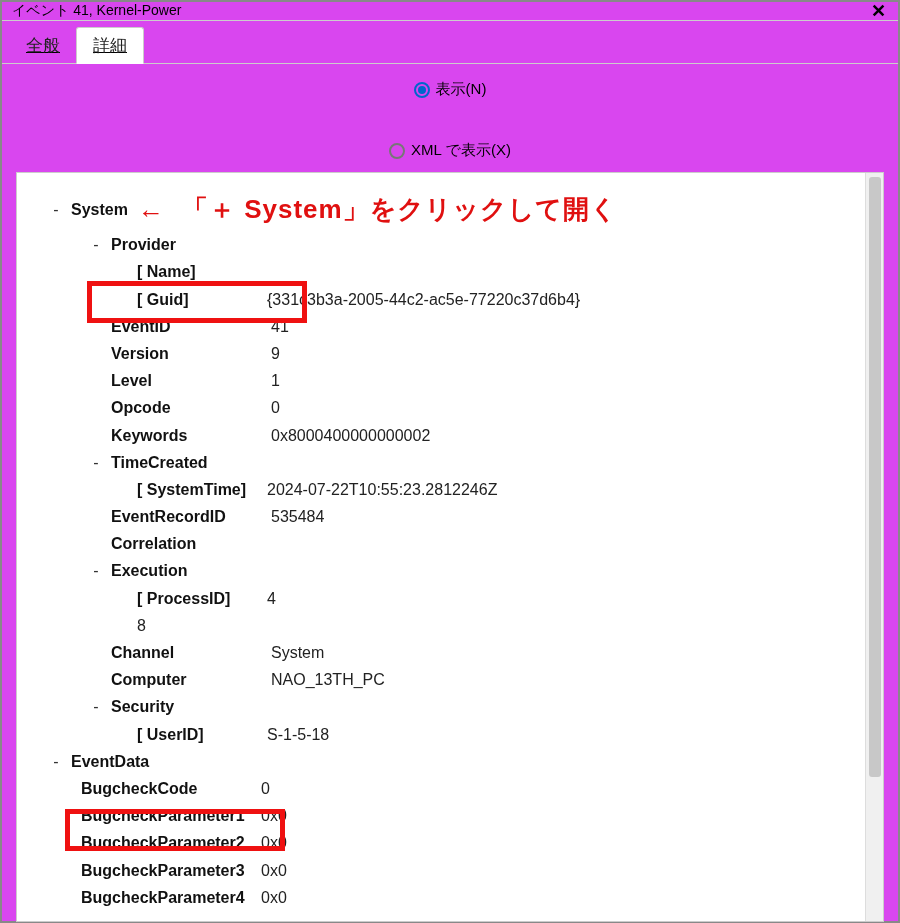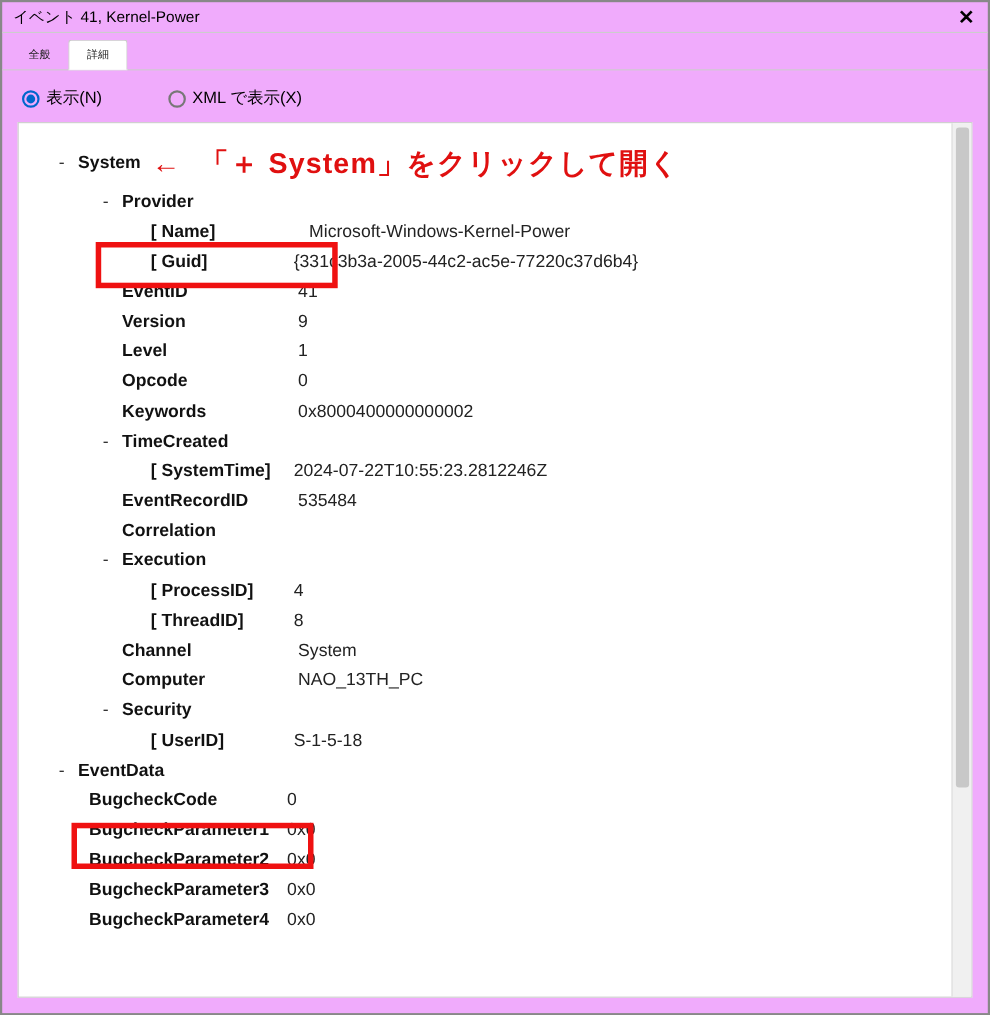--- a/index.html
+++ b/index.html
@@ -11,21 +11,21 @@
     width: 900px;
     height: 923px;
     overflow: hidden;
   }
   .window {
     width: 900px;
     height: 923px;
     border: 2px solid #888;
     display: flex;
     flex-direction: column;
-    background: #f0abfc;
+    background: #d946ef;
   }
   .titlebar {
     display: flex;
     align-items: center;
     justify-content: space-between;
     height: 28px;
     padding: 0 6px 0 10px;
     border-bottom: 1px solid #ccc;
     font-size: 14px;
   }
@@ -35,21 +35,22 @@
     line-height: 18px;
     padding: 0 6px;
     cursor: pointer;
   }
   .tabs {
     display: flex;
     align-items: flex-end;
     padding: 6px 8px 0 8px;
     gap: 0;
     border-bottom: 1px solid #ccc;
-    font-size: 10px;
+    font-size: 17px;
+    text-decoration: underline;
   }
   .tab {
     padding: 6px 16px 6px 16px;
     cursor: pointer;
     color: #222;
   }
   .tab.active {
     border: 1px solid #ccc;
     border-bottom: 1px solid #fff;
     margin-bottom: -1px;
@@ -58,23 +59,24 @@
   }
   .tabpane {
     flex: 1;
     padding: 12px 14px 14px 14px;
     display: flex;
     flex-direction: column;
   }
   .radio-row {
     display: flex;
     align-items: center;
-    gap: 60px;
+    gap: 42px;
     padding: 4px 4px 12px 4px;
     font-size: 15px;
+    flex-direction: column;
   }
   .radio {
     display: flex;
     align-items: center;
     gap: 6px;
     cursor: pointer;
   }
   .radio-circle {
     width: 16px; height: 16px;
     border: 2px solid #0066cc;
@@ -210,21 +212,20 @@
           <span class="arrow">←</span>
           <span class="annotation">「＋ System」をクリックして開く</span>
         </div>
 
         <div class="row ind1">
           <span class="toggle">-</span>
           <span class="key">Provider</span>
         </div>
         <div class="row ind3">
           <span class="key sub" style="width:144px">[ Name]</span>
-          <span class="val">Microsoft-Windows-Kernel-Power</span>
         </div>
         <div class="row ind3">
           <span class="key sub" style="width:130px">[ Guid]</span>
           <span class="val">{331c3b3a-2005-44c2-ac5e-77220c37d6b4}</span>
         </div>
 
         <div class="row ind2">
           <span class="key">EventID</span>
           <span class="val">41</span>
         </div>
@@ -271,21 +272,20 @@
 
         <div class="row ind1">
           <span class="toggle">-</span>
           <span class="key">Execution</span>
         </div>
         <div class="row ind3">
           <span class="key sub" style="width:130px">[ ProcessID]</span>
           <span class="val">4</span>
         </div>
         <div class="row ind3">
-          <span class="key sub" style="width:130px">[ ThreadID]</span>
           <span class="val">8</span>
         </div>
 
         <div class="row ind2">
           <span class="key">Channel</span>
           <span class="val">System</span>
         </div>
 
         <div class="row ind2">
           <span class="key">Computer</span>

